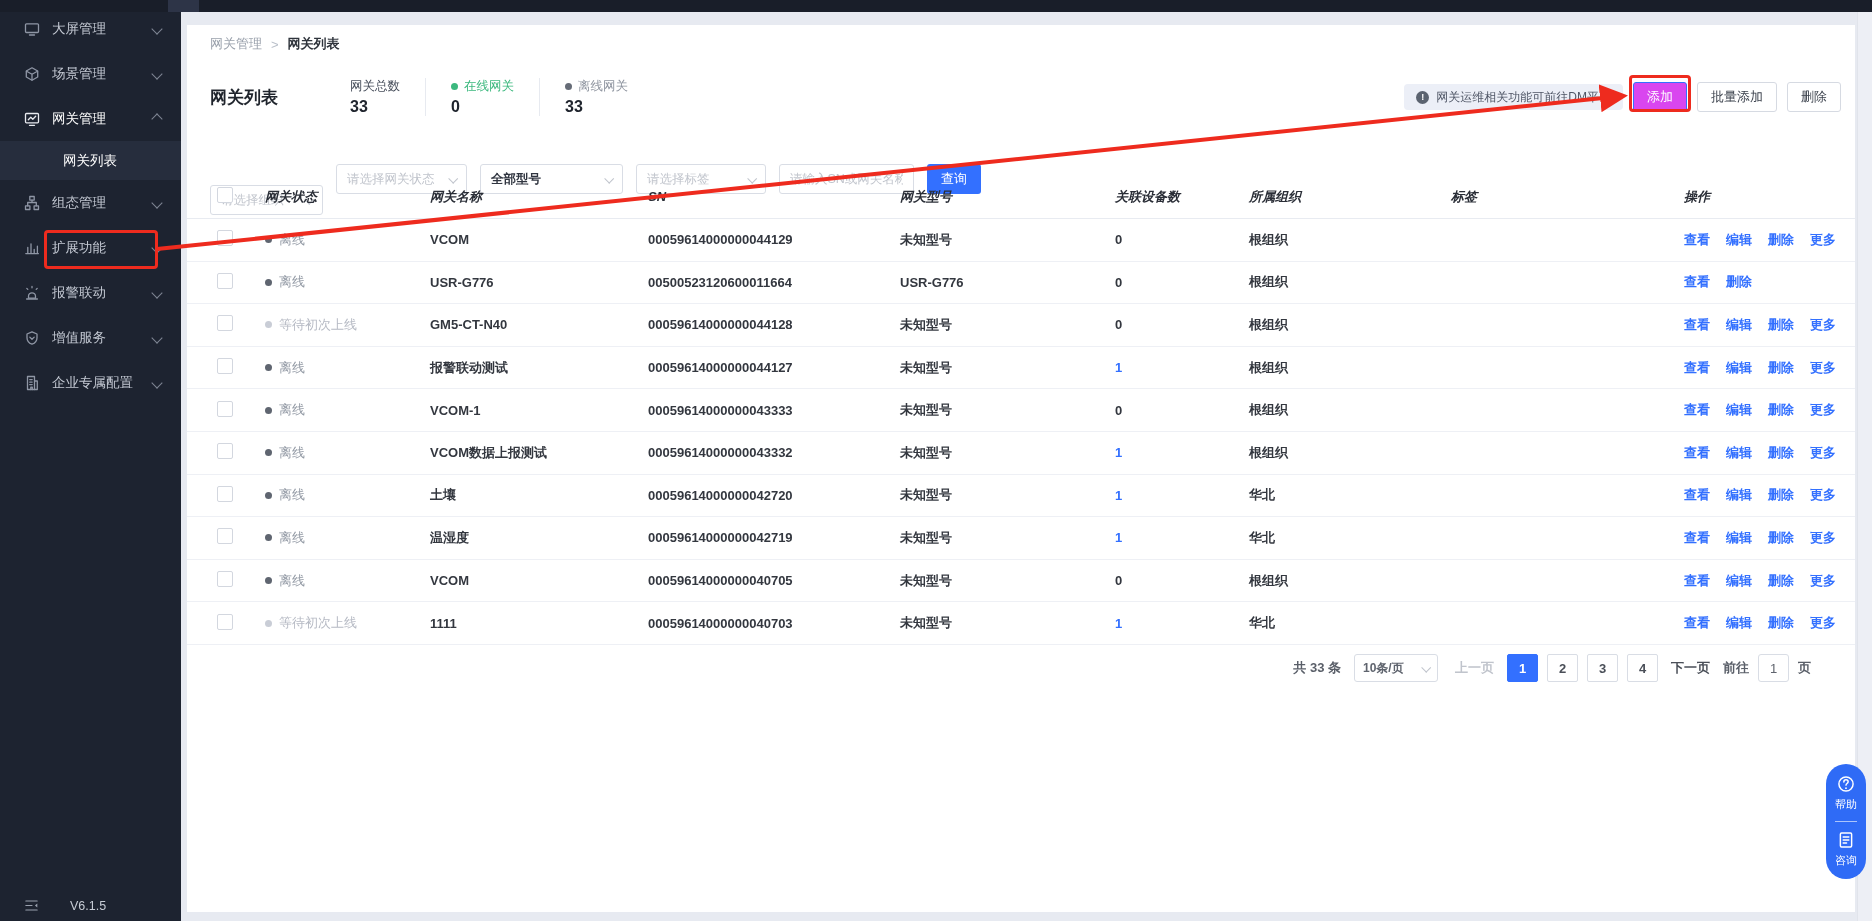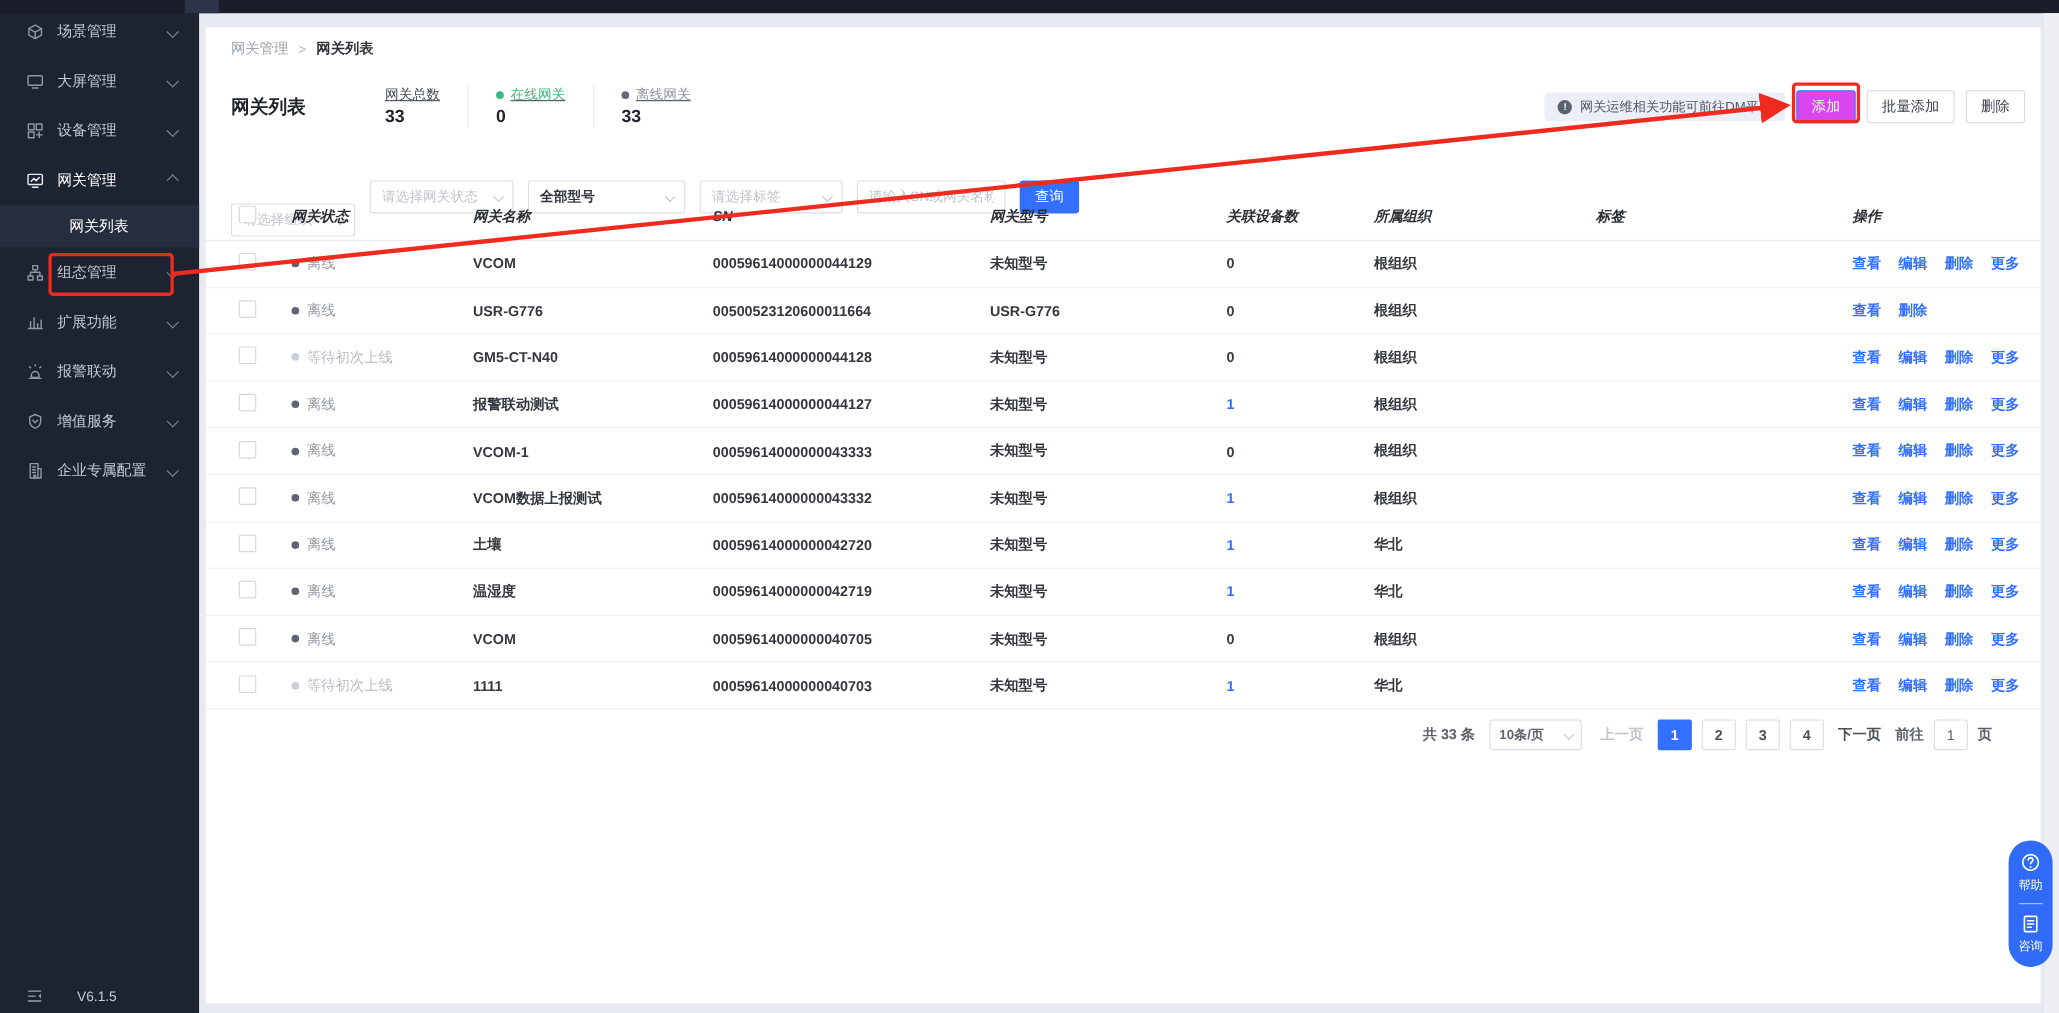--- a/index.html
+++ b/index.html
@@ -34,21 +34,21 @@
   .breadcrumb{position:absolute;top:10px;left:23px;font-size:13px;display:flex;gap:9px;align-items:center;}
   .bc-parent{color:#9aa1ac;cursor:pointer;}
   .bc-sep{color:#b9bfc9;}
   .bc-current{color:#2e333b;font-weight:700;}
   
   .header-row{position:absolute;top:46px;left:23px;right:14px;height:52px;display:flex;align-items:center;}
   .page-title{margin:0;font-size:17px;font-weight:700;color:#1f242c;}
   .stats{display:flex;align-items:center;margin-left:72px;}
   .stat{padding-right:25px;}
   .stat + .stat{border-left:1px solid #e7eaf0;padding-left:25px;}
-  .stat-top{display:flex;align-items:center;gap:6px;font-size:12.5px;color:#474e5b;text-decoration:underline;}
+  .stat-top{display:flex;align-items:center;gap:6px;font-size:12.5px;color:#474e5b;}
   .stat .dot{width:7px;height:7px;border-radius:50%;flex:none;}
   .stat[data-dot="green"] .dot{background:#3cb87e;}
   .stat[data-dot="green"] .stat-label{color:#3cb87e;}
   .stat[data-dot="gray"] .dot{background:#666c77;}
   .stat[data-dot="gray"] .stat-label{color:#8e949f;}
   .stat-value{font-size:16px;font-weight:700;color:#20252e;margin-top:3px;}
   .header-right{margin-left:auto;display:flex;align-items:center;gap:10px;}
   .notice{height:26px;background:#eceff7;border-radius:4px;display:flex;align-items:center;
     gap:7px;padding:0 12px;font-size:12px;color:#4f5666;}
   .info-icon{width:13px;height:13px;border-radius:50%;background:#5b6370;color:#fff;
@@ -120,51 +120,39 @@
 </head>
 <body>
 
 <aside class="sidebar">
   <ul class="nav">
 
 
       <li class="nav-item" data-kind="item" data-active="false">
         <span class="s-icon">
           <svg viewBox="0 0 16 16" width="100%" height="100%" fill="none" stroke="currentColor" stroke-width="1.3" stroke-linecap="round" stroke-linejoin="round">
+            <rect x="1.5" y="2.8" width="13" height="8.7" rx="1"></rect>
+            <path d="M5.5 14h5"></path>
+          </svg>
+        </span>
+        <span class="s-label">大屏管理</span>
+        <span class="chev" data-chev="down"></span>
+      </li>
+
+      <li class="nav-item" data-kind="item" data-active="false">
+        <span class="s-icon">
+          <svg viewBox="0 0 16 16" width="100%" height="100%" fill="none" stroke="currentColor" stroke-width="1.3" stroke-linecap="round" stroke-linejoin="round">
             <path d="M8 1.8 13.7 5v6L8 14.2 2.3 11V5Z"></path>
             <path d="M2.5 5.2 8 8.2l5.5-3M8 8.2V14"></path>
           </svg>
         </span>
         <span class="s-label">场景管理</span>
         <span class="chev" data-chev="down"></span>
       </li>
 
-      <li class="nav-item" data-kind="item" data-active="false">
-        <span class="s-icon">
-          <svg viewBox="0 0 16 16" width="100%" height="100%" fill="none" stroke="currentColor" stroke-width="1.3" stroke-linecap="round" stroke-linejoin="round">
-            <rect x="1.5" y="2.8" width="13" height="8.7" rx="1"></rect>
-            <path d="M5.5 14h5"></path>
-          </svg>
-        </span>
-        <span class="s-label">大屏管理</span>
-        <span class="chev" data-chev="down"></span>
-      </li>
-
-      <li class="nav-item" data-kind="item" data-active="false">
-        <span class="s-icon">
-          <svg viewBox="0 0 16 16" width="100%" height="100%" fill="none" stroke="currentColor" stroke-width="1.3" stroke-linecap="round" stroke-linejoin="round">
-            <rect x="1.8" y="1.8" width="5.2" height="5.2"></rect>
-            <rect x="9" y="1.8" width="5.2" height="5.2"></rect>
-            <rect x="1.8" y="9" width="5.2" height="5.2"></rect>
-            <path d="M9.2 11.6h5M11.7 9.1v5"></path>
-          </svg>
-        </span>
-        <span class="s-label">设备管理</span>
-        <span class="chev" data-chev="down"></span>
-      </li>
 
       <li class="nav-item" data-kind="item" data-active="true">
         <span class="s-icon">
           <svg viewBox="0 0 16 16" width="100%" height="100%" fill="none" stroke="currentColor" stroke-width="1.3" stroke-linecap="round" stroke-linejoin="round">
             <rect x="1.5" y="2.5" width="13" height="9.3" rx="1"></rect>
             <path d="M4.3 8.7 6.8 6.2l2 2 2.9-2.9"></path>
             <path d="M5.5 14.3h5"></path>
           </svg>
         </span>
         <span class="s-label">网关管理</span>

